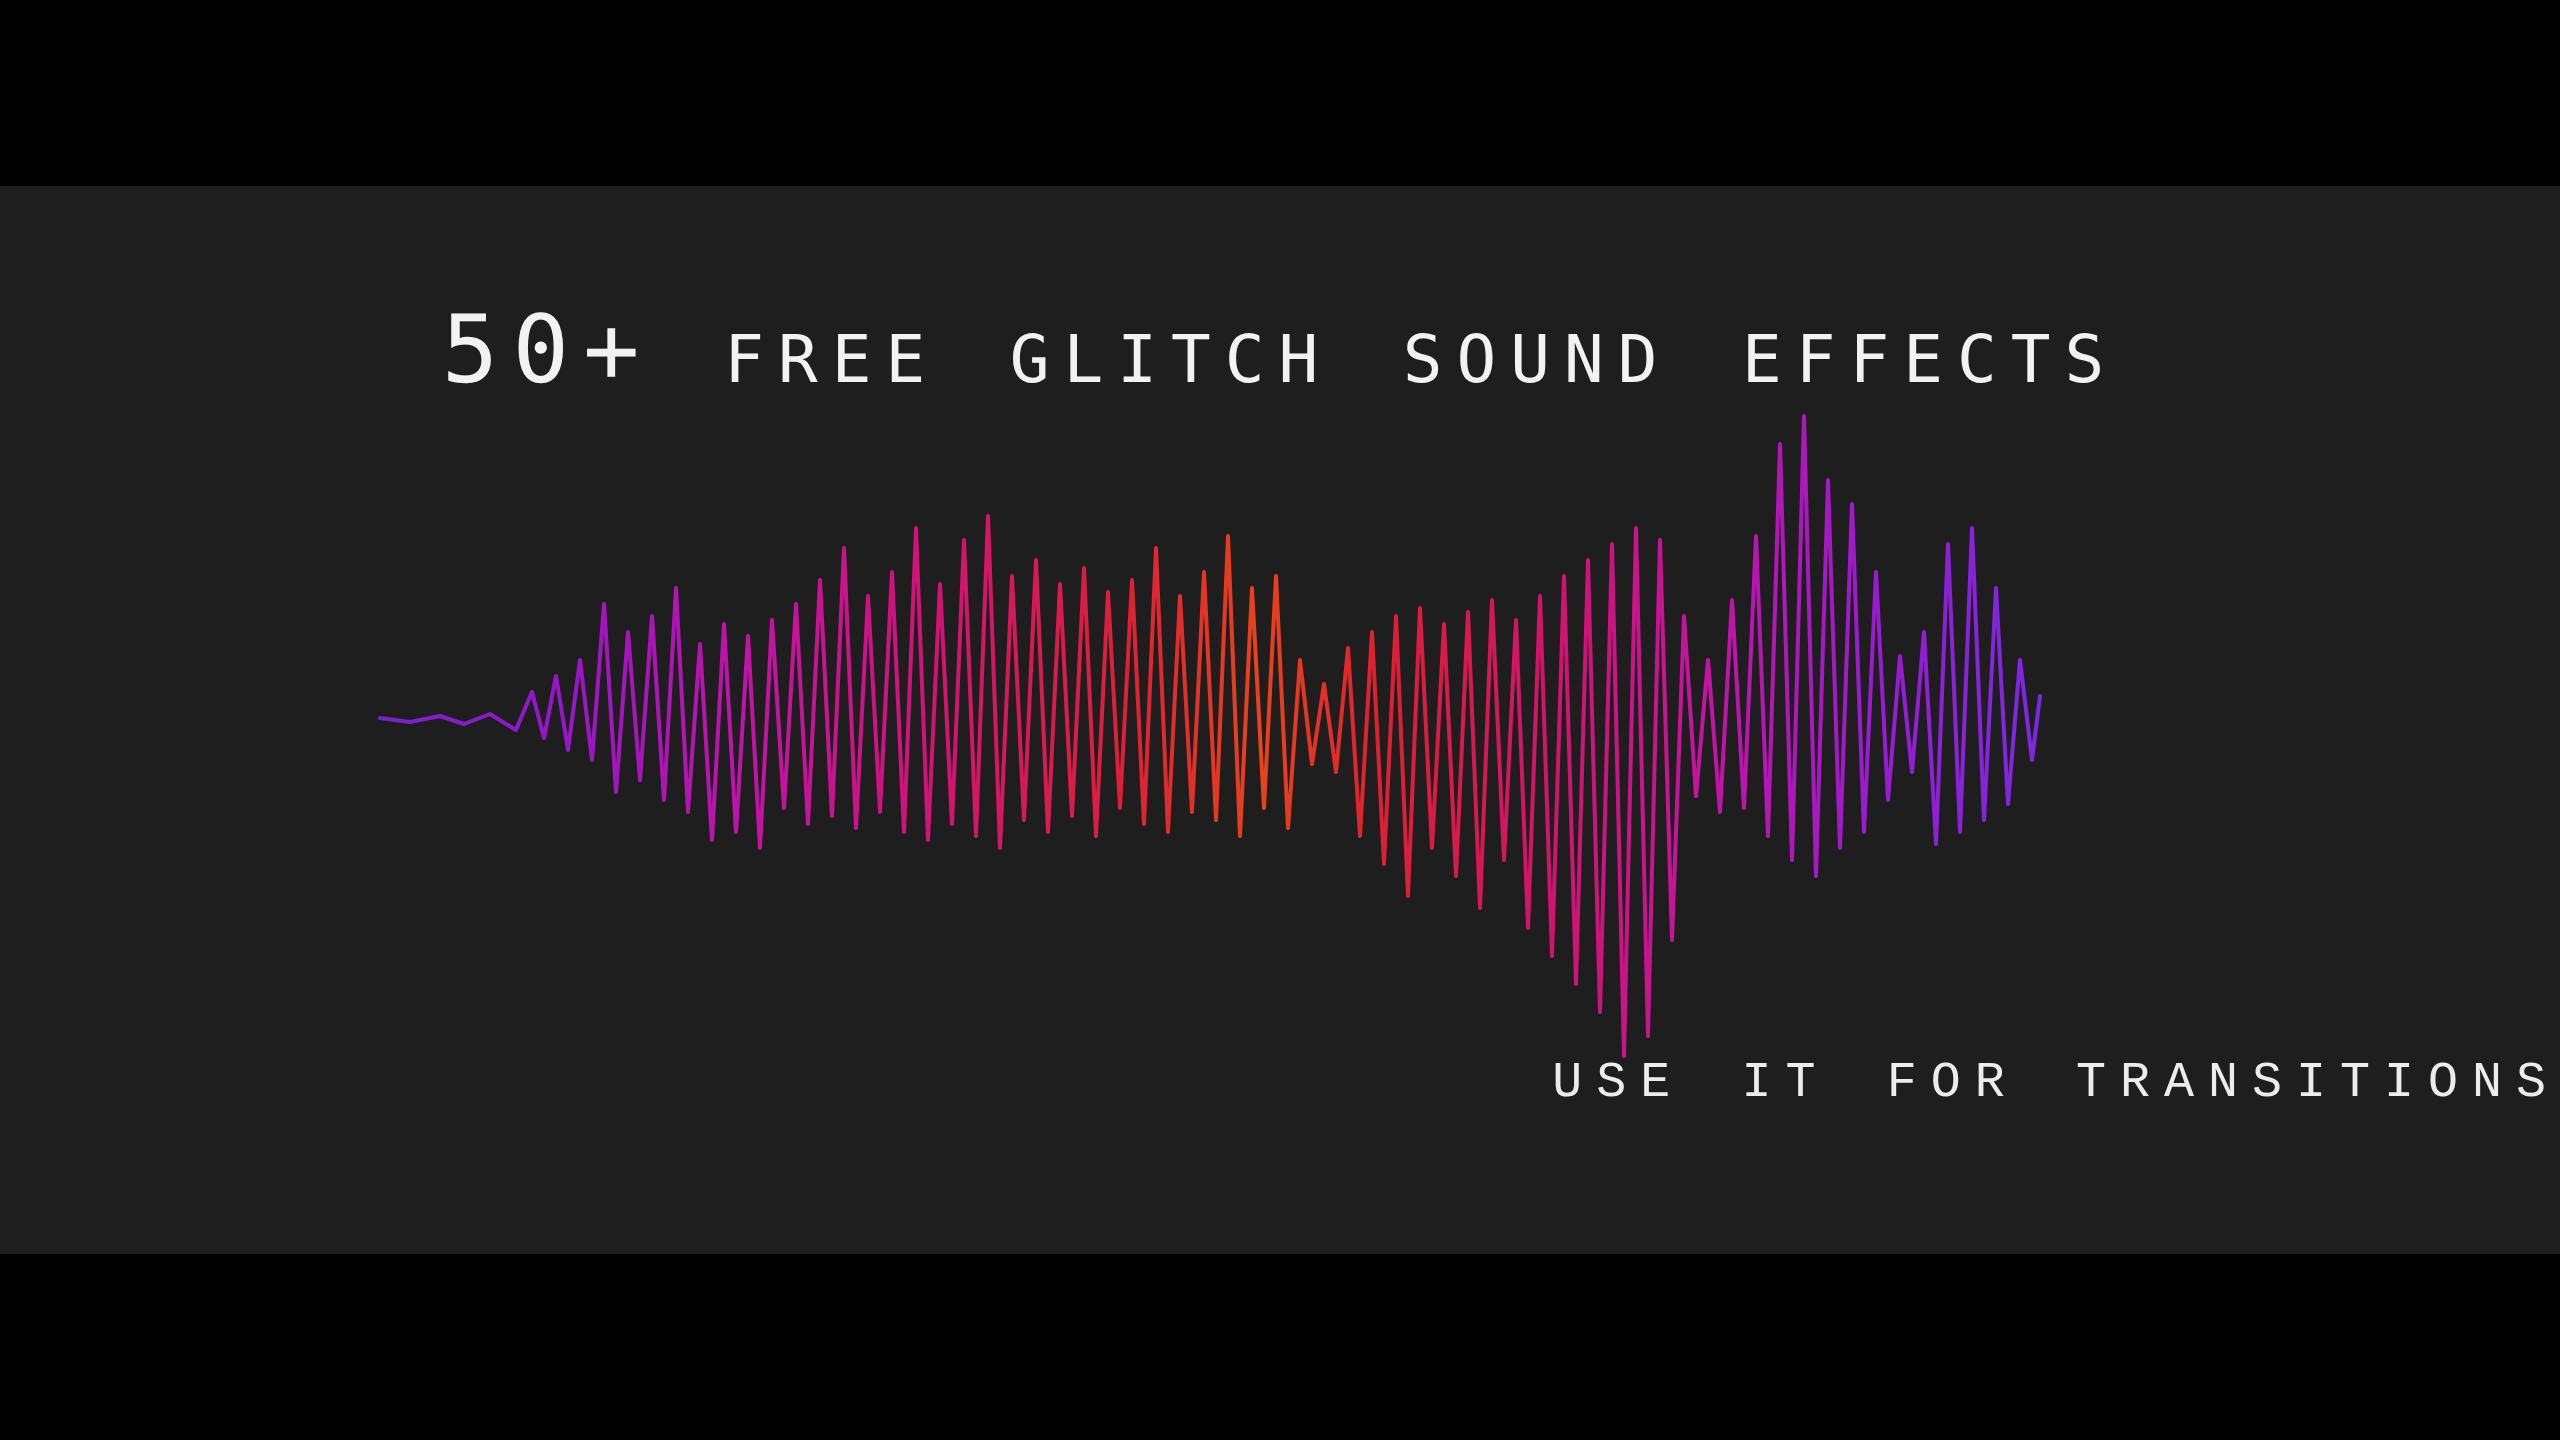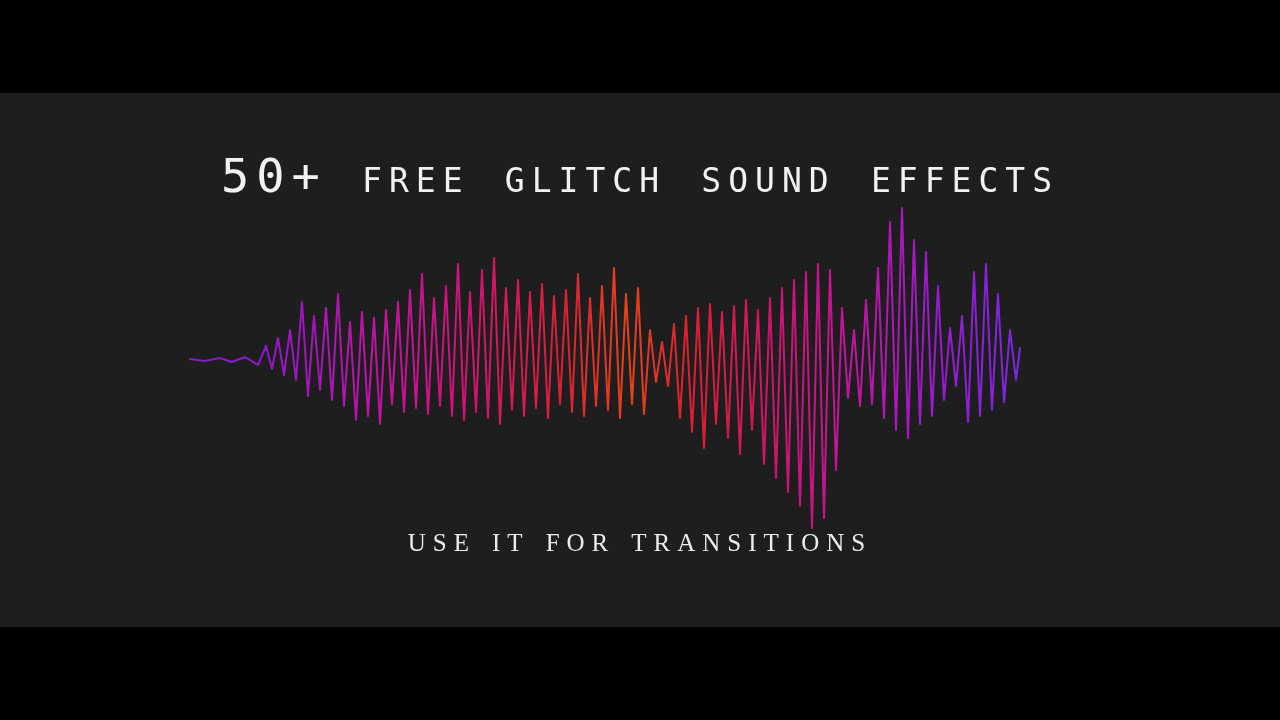--- a/index.html
+++ b/index.html
@@ -48,23 +48,23 @@
     font-variant: small-caps;
     text-transform: lowercase;
     white-space: nowrap;
   }
 
   #subtitle {
     position: absolute;
     left: 0;
     top: 425px;
     width: 1280px;
-    text-align: center;
+    text-align: right;
     color: #ececec;
-    font-family: Liberation Serif, serif;
+    font-family: Liberation Mono, monospace;
     font-size: 36px;
     font-weight: 300;
     letter-spacing: 7px;
     font-variant: small-caps;
     text-transform: lowercase;
     white-space: nowrap;
   }
 
   #waveform-wrap {
     position: absolute;

